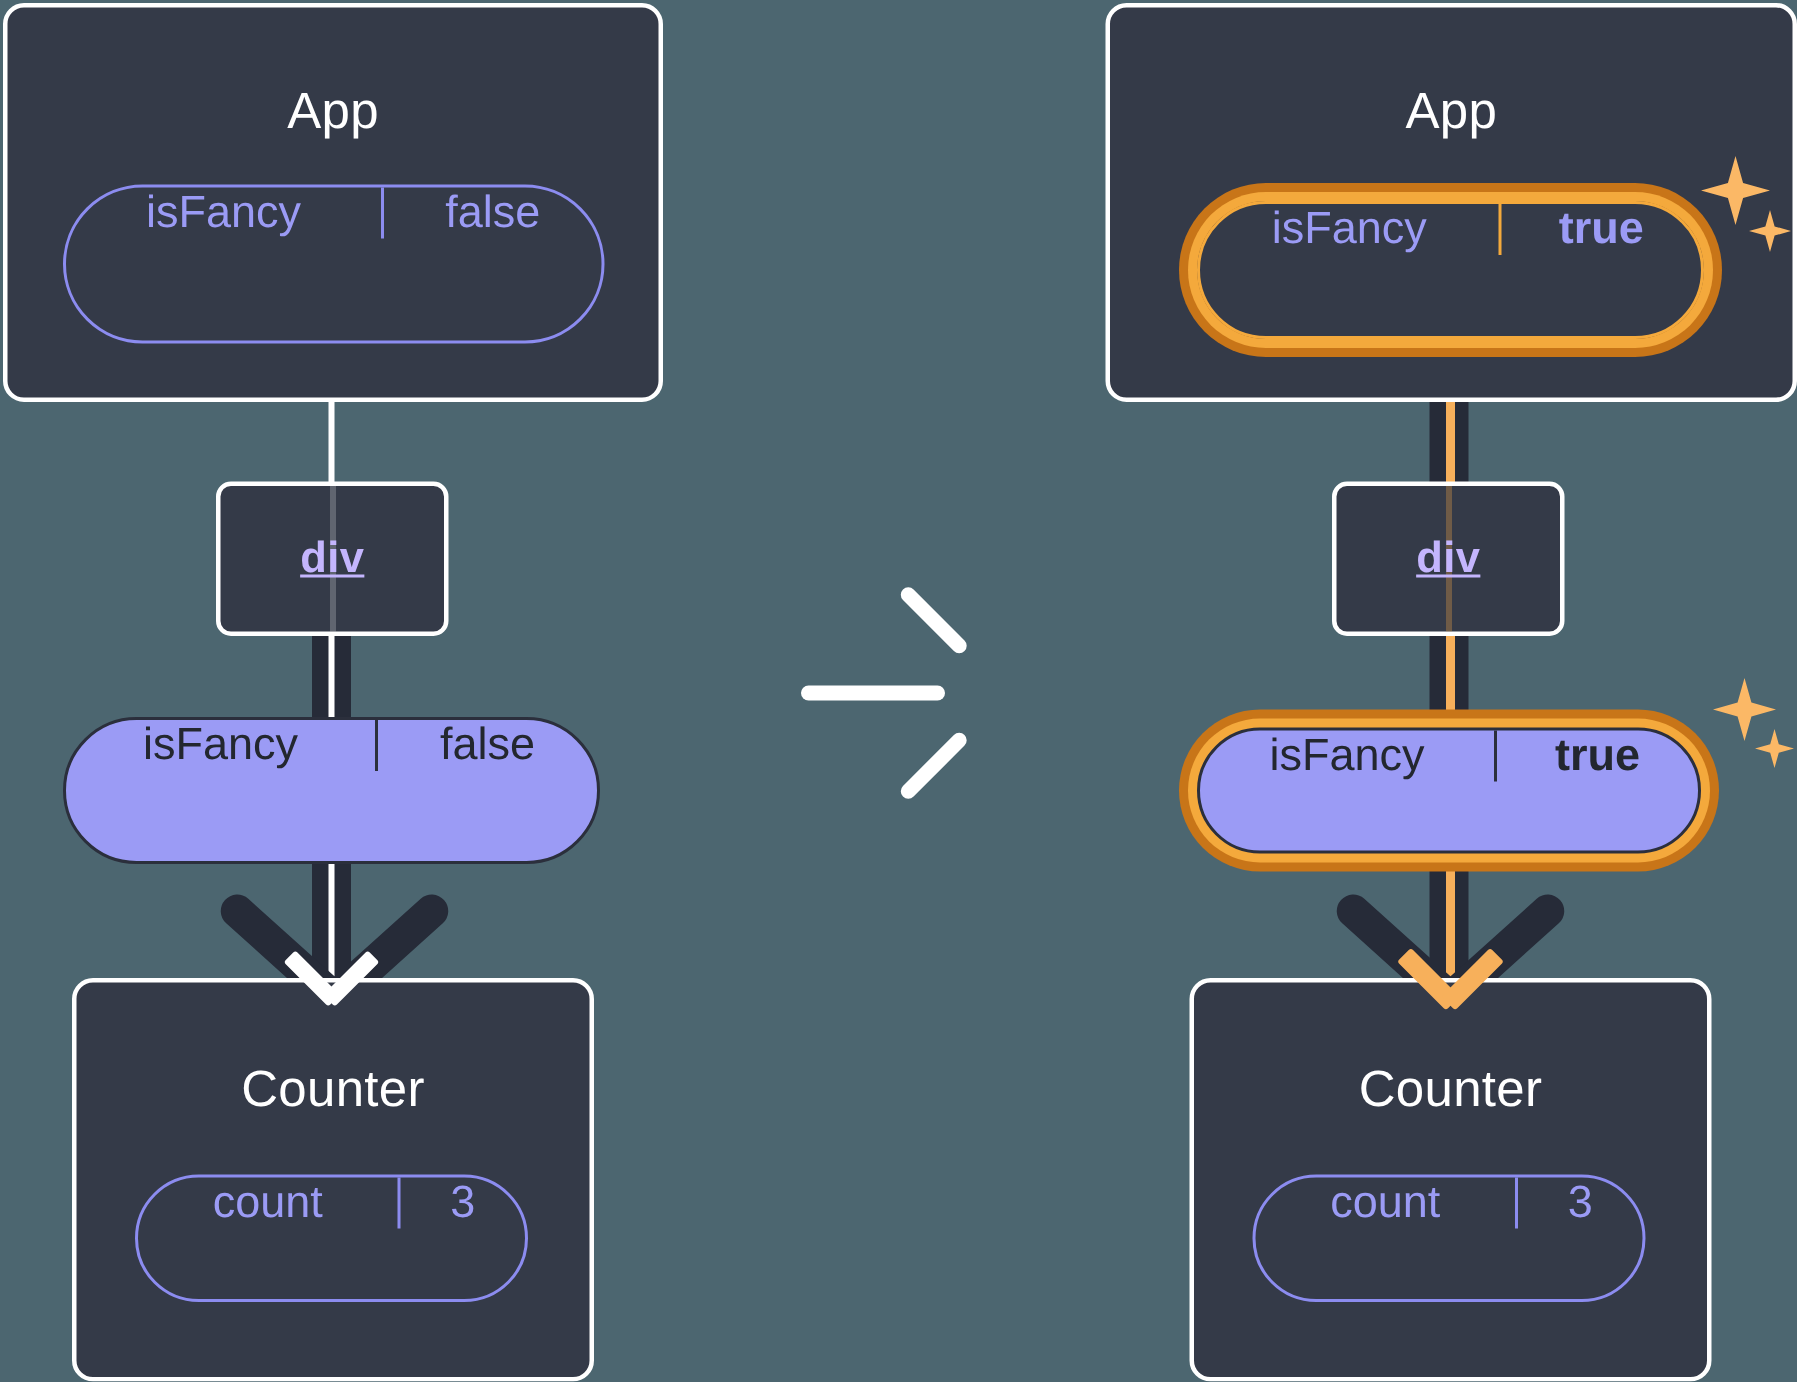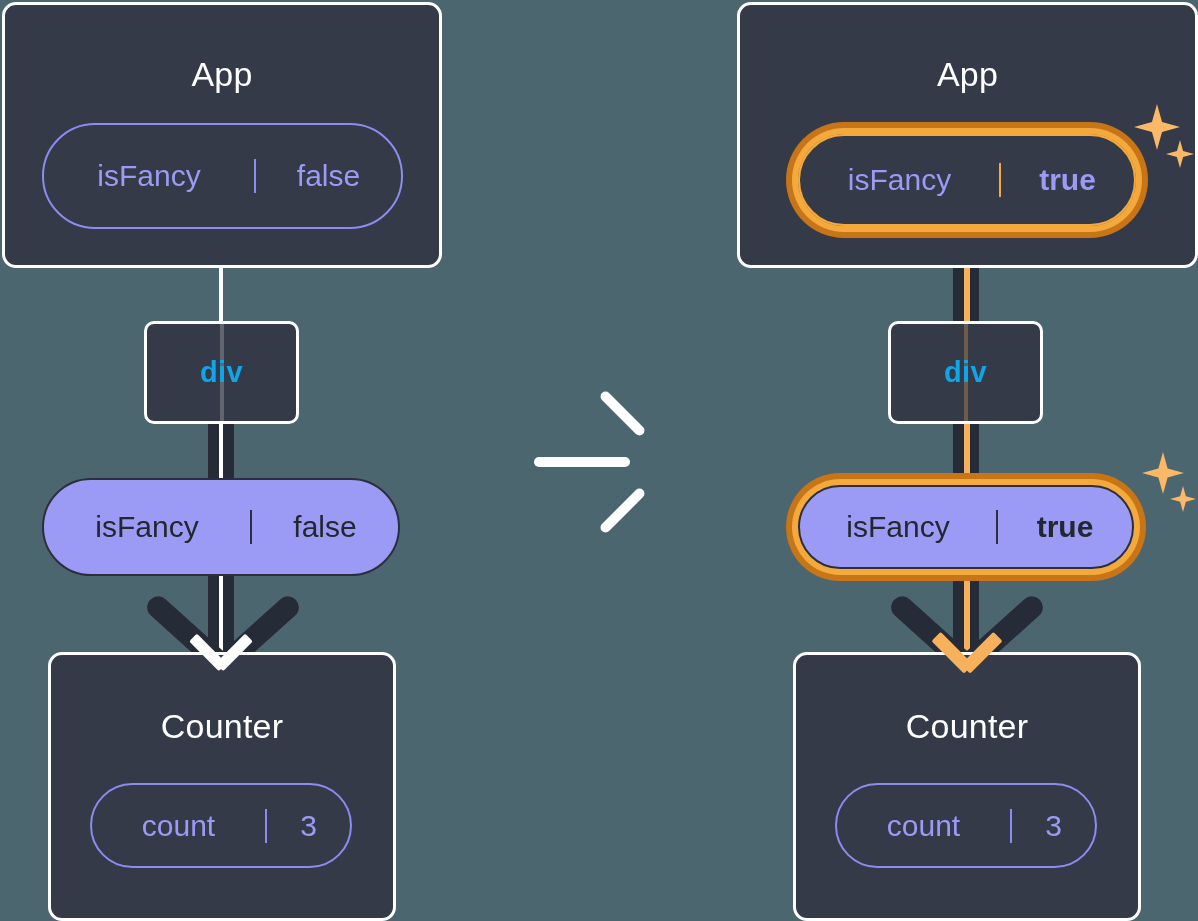--- a/index.html
+++ b/index.html
@@ -33,35 +33,35 @@
   .divbox{
     position:absolute;
     background:#343a48;
     border:3px solid #ffffff;
     border-radius:10px;
     box-sizing:border-box;
     z-index:6;
     display:flex;align-items:center;justify-content:center;
   }
   .divbox span{
-    color:#0ea5e9;font-size:29px;font-weight:700;letter-spacing:.3px;
-    position:relative;z-index:2;
+    color:#c4b5fd;font-size:29px;font-weight:700;letter-spacing:.3px;
+    position:relative;z-index:2;text-decoration:underline;
   }
   
   .divbox .through{
     position:absolute;top:0;bottom:0;width:4px;left:50%;
     margin-left:-2px;background:rgba(255,255,255,.22);z-index:1;
   }
   .divbox.hl .through{background:rgba(250,170,70,.30);}
 
   
   .pill{
     position:absolute;
     box-sizing:border-box;
-    display:flex;align-items:center;
+    display:flex;align-items:flex-start;
     border-radius:999px;
     z-index:8;
   }
   .pill .cell{
     display:flex;align-items:center;justify-content:center;
     box-sizing:border-box;
   }
   .pill .cell.key{flex:0 0 auto;}
   .pill .cell.val{flex:1 1 auto;}
 

